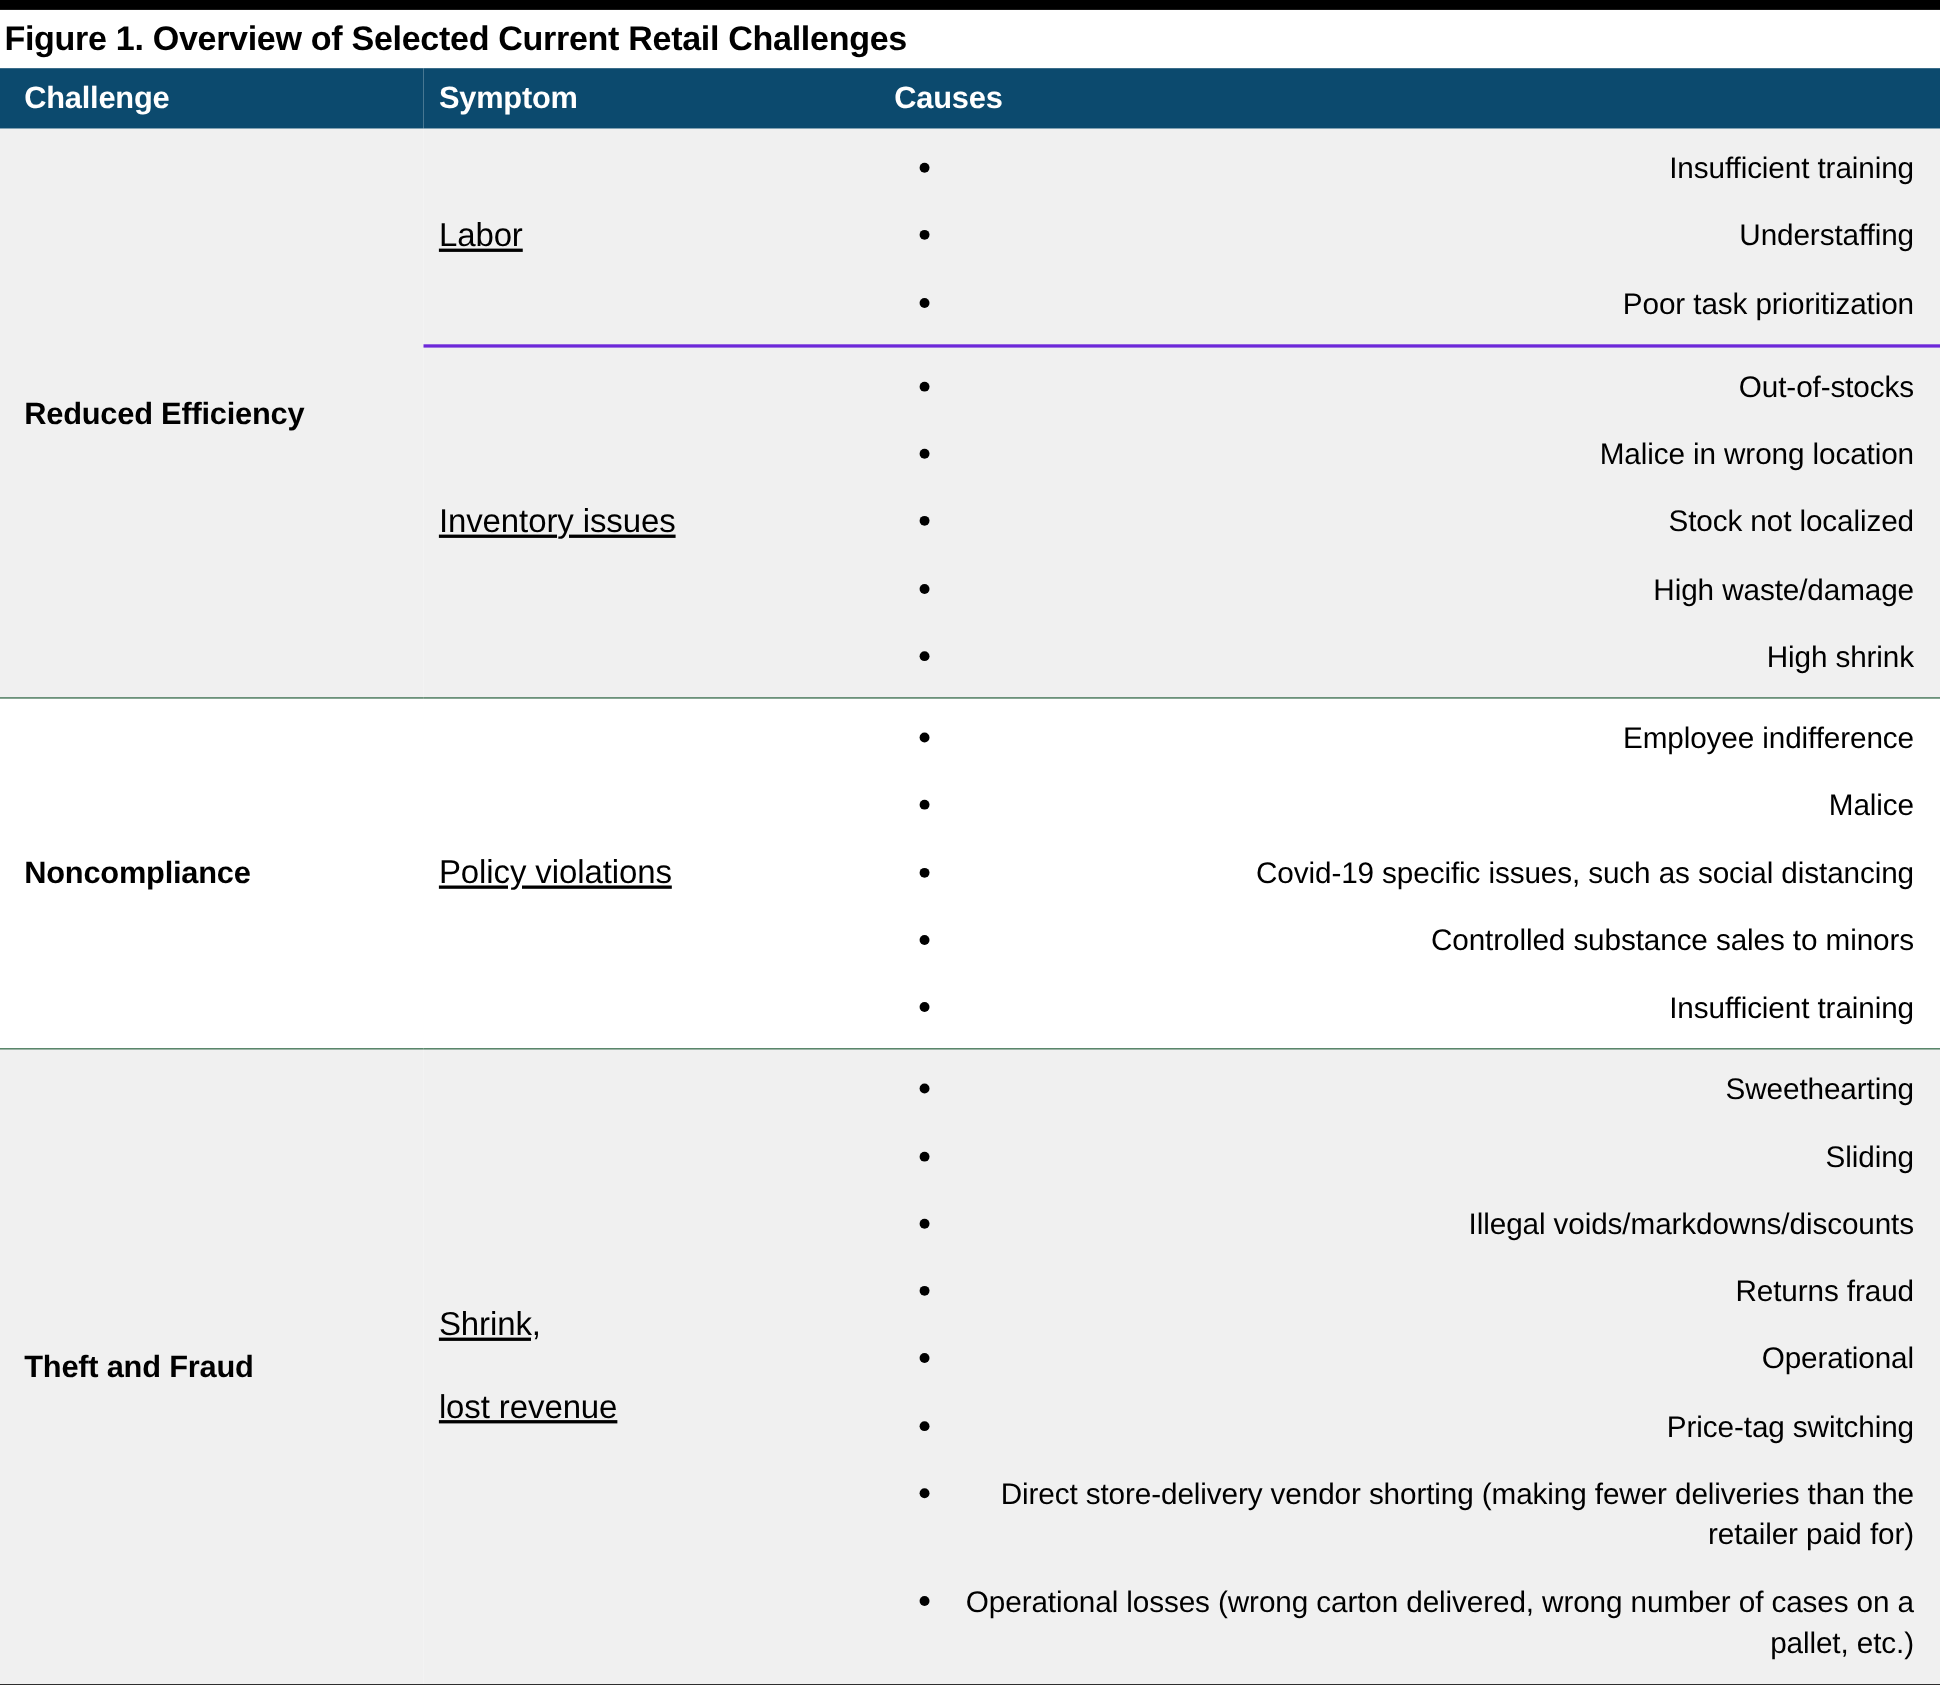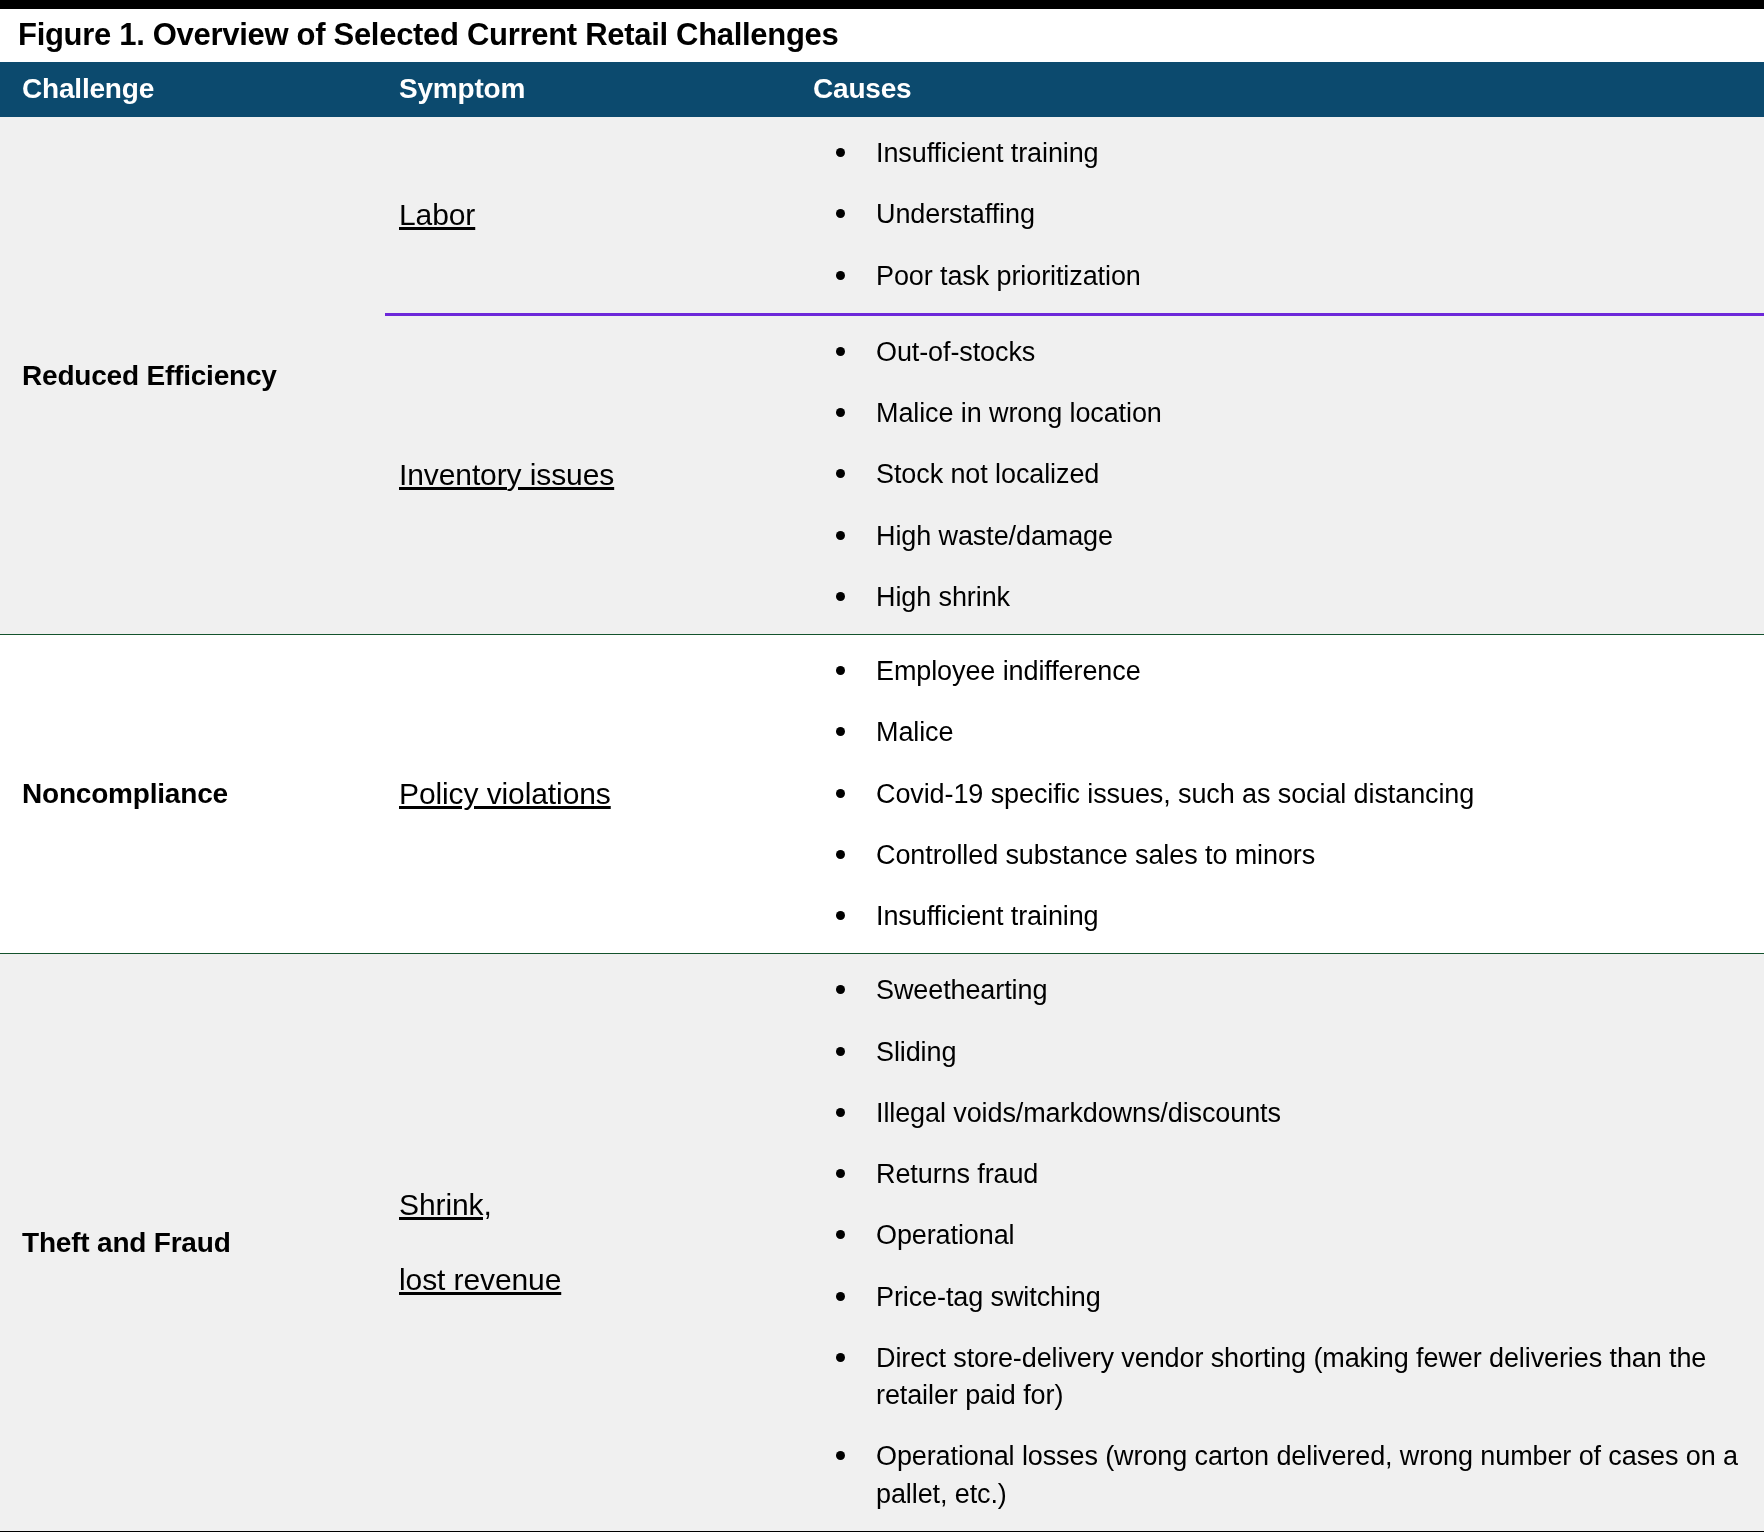--- a/index.html
+++ b/index.html
@@ -28,21 +28,21 @@
     top: 0;
     left: 0;
     width: 1764px;
     height: 9px;
     background: #000000;
   }
 
   .figure-title {
     position: absolute;
     top: 17px;
-    left: 18px;
+    left: 4px;
     font-size: 31px;
     font-weight: bold;
     letter-spacing: -0.3px;
     white-space: nowrap;
     color: #000000;
   }
 
   .table-wrap {
     position: absolute;
     top: 62px;
@@ -109,20 +109,21 @@
   }
 
   td.causes-cell {
     padding: 0;
   }
 
   ul.causes {
     list-style: none;
     margin: 0;
     padding: 18px 24px 18px 0;
+    text-align: right;
   }
   ul.causes li {
     position: relative;
     padding-left: 76px;
     margin: 0 0 24px 0;
     font-size: 27px;
     line-height: 1.38;
     letter-spacing: -0.1px;
   }
   ul.causes li:last-child { margin-bottom: 0; }

